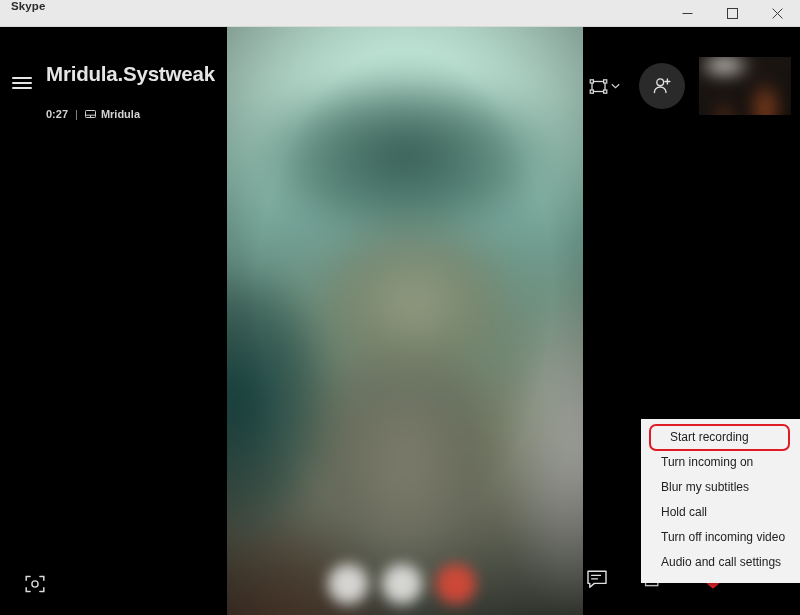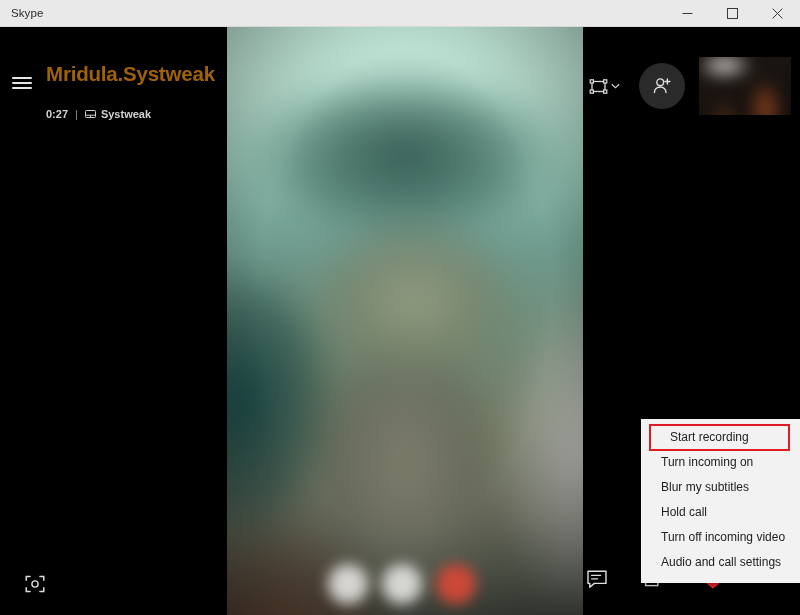--- a/index.html
+++ b/index.html
@@ -22,24 +22,24 @@
     background: #000000;
     display: flex;
     flex-direction: column;
   }
 
   #titlebar {
     height: 26px;
     flex: 0 0 26px;
     background: #e9e9e9;
     display: flex;
-    align-items: center;
     border-bottom: 1px solid #d8d8d8;
     position: relative;
     z-index: 40;
+    font-weight: bold;
   }
   #titlebar-title {
     font-size: 11.5px;
     color: #2b2b2b;
     padding-left: 11px;
     letter-spacing: .1px;
     white-space: nowrap;
   }
   #window-controls {
     margin-left: auto;
@@ -157,21 +157,21 @@
     width: 20px;
     height: 1.6px;
     background: #e6e6e6;
     margin: 3.2px 0;
     border-radius: 1px;
   }
   #header-text { margin-left: 2px; padding-top: 2px; }
   #call-title {
     font-size: 20.5px;
     font-weight: bold;
-    color: #a16207;
+    color: #e5e5e5;
     letter-spacing: -.2px;
     line-height: 1.12;
     white-space: nowrap;
   }
   #call-subtitle {
     display: flex;
     align-items: center;
     gap: 5px;
     margin-top: 22px;
     font-size: 11px;
@@ -288,20 +288,21 @@
     line-height: 15px;
     white-space: nowrap;
     cursor: default;
     position: relative;
   }
   .menu-item.highlighted {
     outline: 2px solid #e01b24;
     outline-offset: -1px;
     margin: 0 11px 0 9px;
     background: #f2f2f2;
+    border-radius: 6px;
   }
 </style>
 </head>
 <body>
 
 <div id="app-window">
 
   <div id="titlebar">
     <div id="titlebar-title">Skype</div>
     <div id="window-controls">
@@ -352,21 +353,21 @@
           <div id="call-subtitle">
             <span>0:27</span>
             <span class="sep">|</span>
             <span id="gallery-icon">
               <svg width="11" height="10" viewBox="0 0 11 10">
                 <rect x="0.5" y="1.5" width="10" height="7" rx="0.8" fill="none" stroke="#cfcfcf" stroke-width="1"></rect>
                 <line x1="0.5" y1="6.2" x2="10.5" y2="6.2" stroke="#cfcfcf" stroke-width="1"></line>
                 <line x1="5.5" y1="6.2" x2="5.5" y2="8.5" stroke="#cfcfcf" stroke-width="1"></line>
               </svg>
             </span>
-            <span>Systweak</span>
+            <span>Mridula</span>
           </div>
         </div>
       </div>
 
       <div id="header-right">
         <div id="layout-button">
           <svg width="19" height="17" viewBox="0 0 19 17">
             <rect x="3" y="3.5" width="13" height="10" fill="none" stroke="#dcdcdc" stroke-width="1.3"></rect>
             <rect x="1.2" y="1.8" width="3.2" height="3.2" fill="#111" stroke="#dcdcdc" stroke-width="1.2"></rect>
             <rect x="14.6" y="1.8" width="3.2" height="3.2" fill="#111" stroke="#dcdcdc" stroke-width="1.2"></rect>

